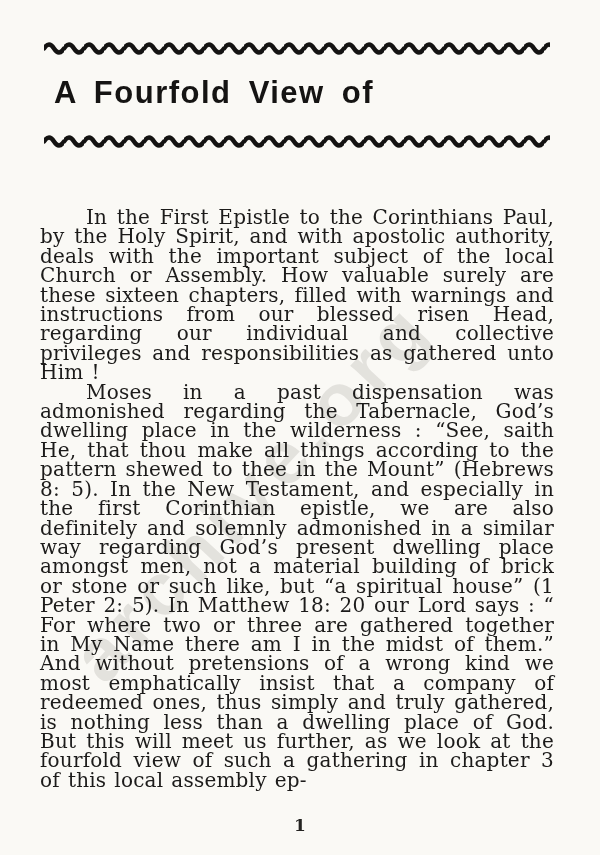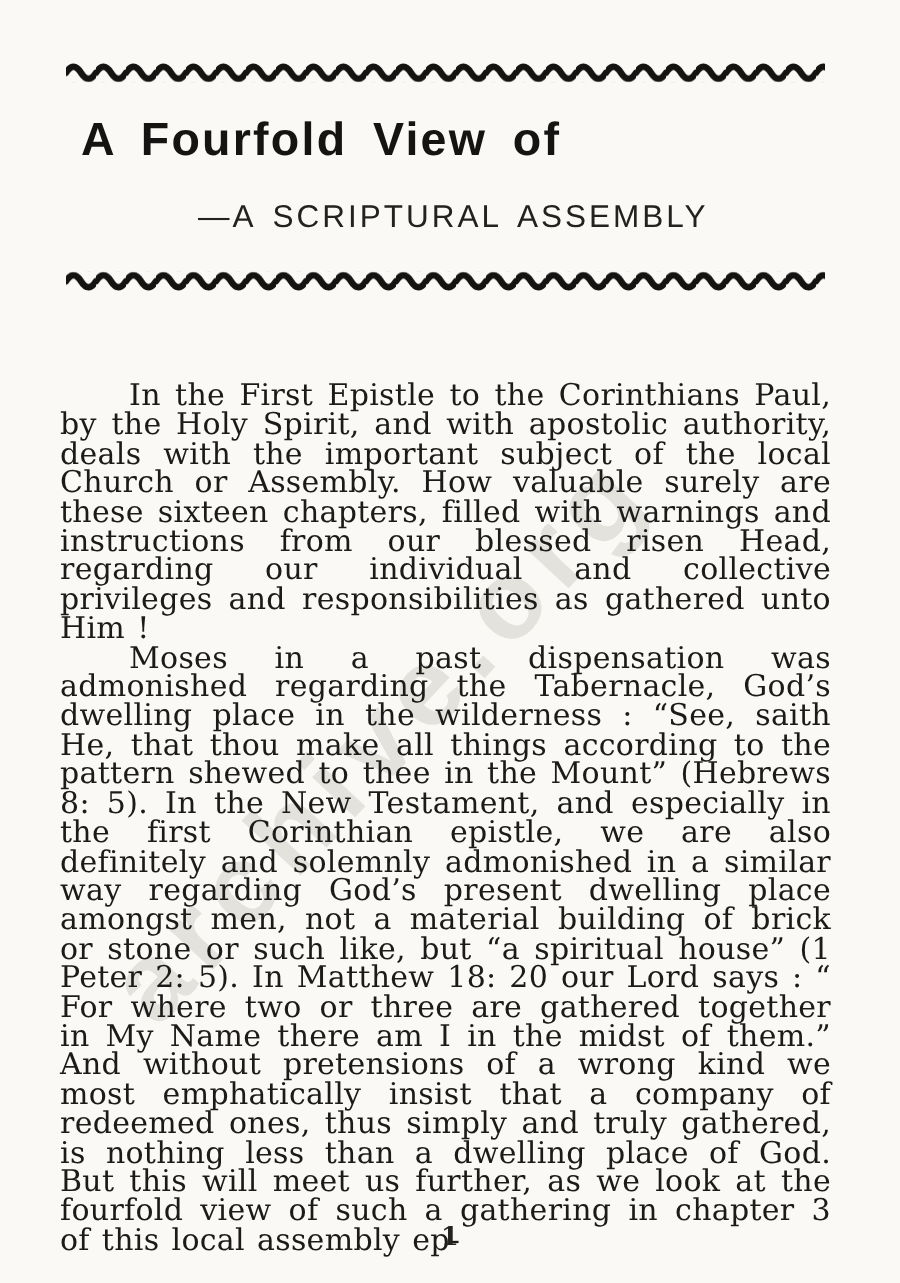--- a/index.html
+++ b/index.html
@@ -99,21 +99,20 @@
       <defs>
         <pattern id="wavepat1" width="20" height="13" patternUnits="userSpaceOnUse">
           <path d="M0,6.5 Q5,-1.5 10,6.5 Q15,14.5 20,6.5" fill="none" stroke="#141312" stroke-width="4.4" stroke-linecap="round"></path>
         </pattern>
       </defs>
       <rect width="506" height="13" fill="url(#wavepat1)"></rect>
     </svg>
 
     <h1 class="title">A Fourfold View of</h1>
 
-    <div class="subtitle">—A  SCRIPTURAL  ASSEMBLY</div>
 
     <svg class="rule rule-bottom" width="506" height="13" viewBox="0 0 506 13" aria-hidden="true">
       <defs>
         <pattern id="wavepat2" width="20" height="13" patternUnits="userSpaceOnUse">
           <path d="M0,6.5 Q5,-1.5 10,6.5 Q15,14.5 20,6.5" fill="none" stroke="#141312" stroke-width="4.4" stroke-linecap="round"></path>
         </pattern>
       </defs>
       <rect width="506" height="13" fill="url(#wavepat2)"></rect>
     </svg>
 

